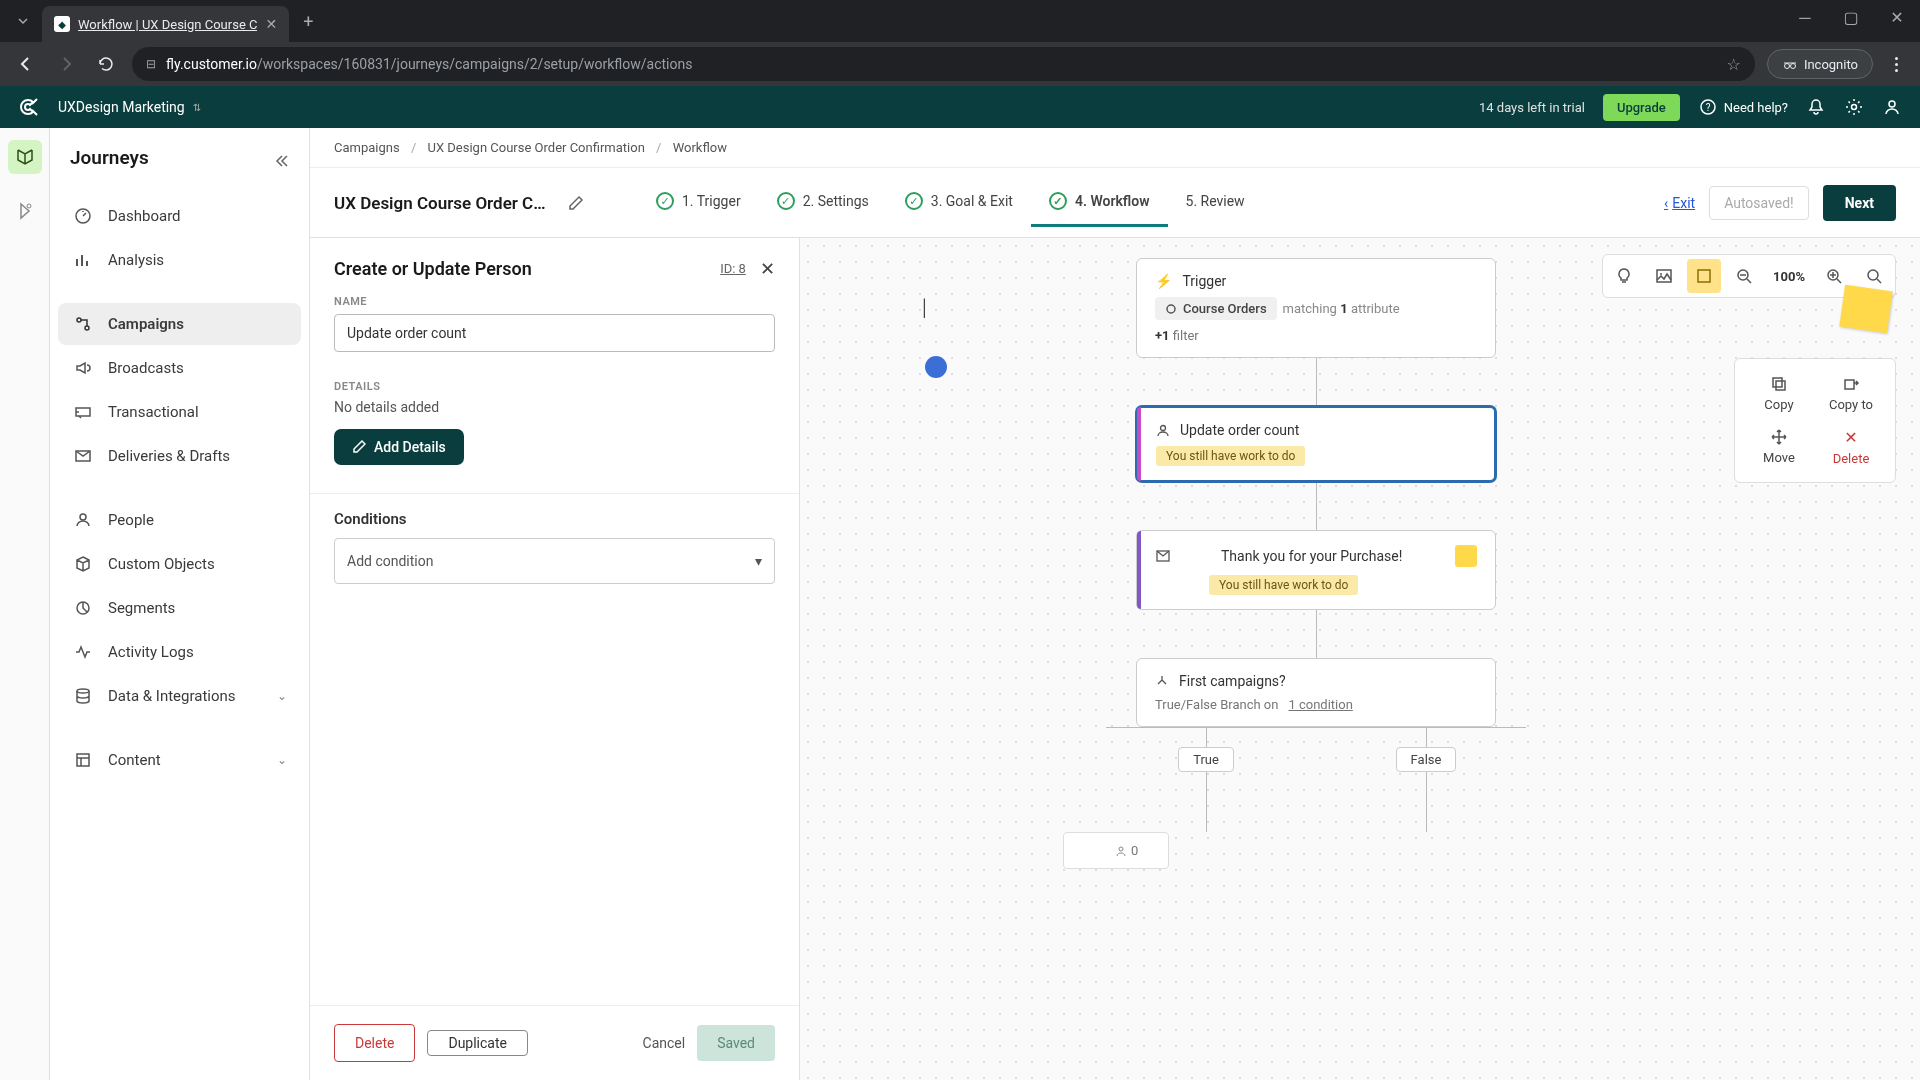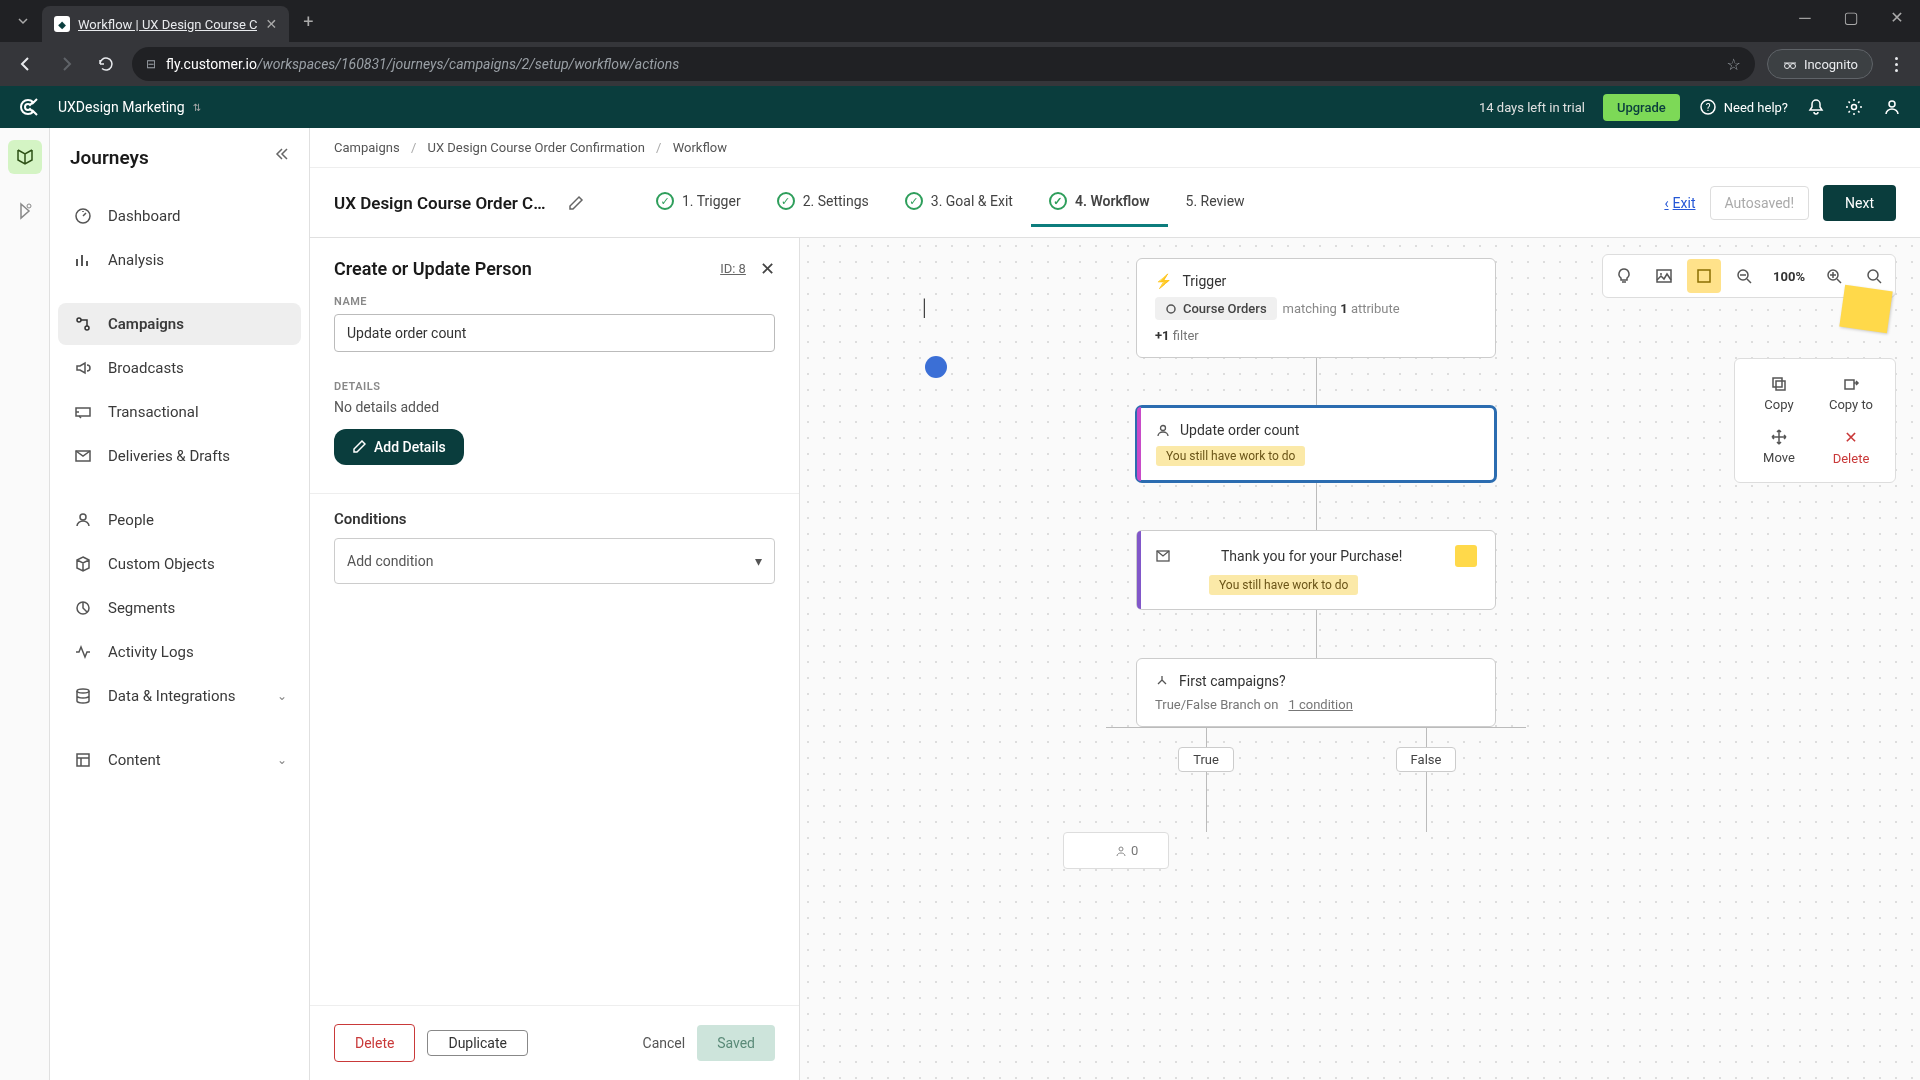--- a/index.html
+++ b/index.html
@@ -15,21 +15,21 @@
 .tab-close { color: #aaa; cursor: pointer; font-size: 14px; }
 .new-tab-btn { color: #aaa; font-size: 18px; padding: 0 10px; cursor: pointer; }
 
 .toolbar-row { display: flex; align-items: center; height: 44px; padding: 0 12px; gap: 12px; background: #35363a; }
 .nav-btn { color: #aaa; cursor: pointer; display: flex; align-items: center; justify-content: center; width: 28px; height: 28px; }
 .nav-btn.disabled { color: #555; }
 .url-bar { flex: 1; background: #202124; border-radius: 20px; height: 34px; display: flex; align-items: center; padding: 0 14px; gap: 10px; }
 .url-icon { color: #9aa0a6; font-size: 12px; }
 .url-text { color: #e8eaed; font-size: 14px; flex: 1; }
 .url-text .domain { color: #fff; }
-.url-text .path { color: #9aa0a6; font-style: italic; }
+.url-text .path { color: #9aa0a6; }
 .bookmark-icon { color: #9aa0a6; cursor: pointer; }
 .incognito-badge { display: flex; align-items: center; gap: 6px; background: #3c4043; border-radius: 20px; padding: 6px 14px; color: #e8eaed; font-size: 13px; border: 1px solid #5f6368; }
 .menu-dots { color: #e8eaed; cursor: pointer; display: flex; flex-direction: column; gap: 3px; padding: 0 10px; }
 .menu-dots span { width: 3px; height: 3px; background: #e8eaed; border-radius: 50%; }
 
 .window-controls { position: absolute; top: 0; right: 0; display: flex; }
 .win-btn { width: 46px; height: 34px; display: flex; align-items: center; justify-content: center; color: #aaa; cursor: pointer; }
 
 
 .app-container { background: #fff; height: calc(1080px - 86px); display: flex; flex-direction: column; }
@@ -43,21 +43,21 @@
 .header-icon-btn { display: flex; align-items: center; gap: 6px; cursor: pointer; font-size: 13px; }
 .header-icon { width: 20px; height: 20px; display: flex; align-items: center; justify-content: center; }
 
 
 .main-layout { display: flex; flex: 1; min-height: 0; }
 .left-rail { width: 50px; background: #fafafa; border-right: 1px solid #e0e0e0; display: flex; flex-direction: column; align-items: center; padding-top: 12px; gap: 20px; }
 .rail-item { width: 34px; height: 34px; display: flex; align-items: center; justify-content: center; border-radius: 6px; cursor: pointer; color: #555; }
 .rail-item.active { background: #d4f4c4; color: #2d5016; }
 
 .sidebar { width: 260px; background: #fff; border-right: 1px solid #e0e0e0; display: flex; flex-direction: column; }
-.sidebar-header { display: flex; align-items: flex-start; justify-content: space-between; padding: 18px 20px; }
+.sidebar-header { display: flex; align-items: flex-end; justify-content: space-between; padding: 18px 20px; }
 .sidebar-title { font-size: 19px; font-weight: 600; color: #1a1a1a; }
 .collapse-btn { cursor: pointer; color: #666; }
 .sidebar-nav { flex: 1; padding: 8px; }
 .nav-item { display: flex; align-items: center; gap: 14px; padding: 10px 14px; border-radius: 8px; cursor: pointer; color: #3a3a3a; font-size: 15px; margin-bottom: 2px; }
 .nav-item.active { background: #eeeeee; font-weight: 600; }
 .nav-item .nav-icon { width: 22px; height: 22px; display: flex; align-items: center; justify-content: center; color: #555; }
 .nav-item .chevron { margin-left: auto; color: #888; font-size: 12px; }
 .nav-separator { height: 20px; }
 
 
@@ -69,36 +69,36 @@
 .workflow-header { display: flex; align-items: center; padding: 10px 24px; border-bottom: 1px solid #e0e0e0; gap: 14px; }
 .wf-title { font-size: 17px; font-weight: 600; color: #1a1a1a; max-width: 220px; white-space: nowrap; overflow: hidden; text-overflow: ellipsis; }
 .edit-title-btn { color: #666; cursor: pointer; }
 .wf-steps { display: flex; align-items: center; margin-left: 40px; gap: 0; }
 .wf-step { display: flex; align-items: center; gap: 8px; padding: 14px 18px; font-size: 14px; color: #444; cursor: pointer; border-bottom: 3px solid transparent; }
 .wf-step.active { border-bottom-color: #0d7d7d; font-weight: 600; }
 .step-check { width: 18px; height: 18px; border: 2px solid #2e9e5b; border-radius: 50%; display: flex; align-items: center; justify-content: center; color: #2e9e5b; font-size: 11px; }
 .wf-spacer { flex: 1; }
 .exit-link { color: #2557d6; font-size: 14px; text-decoration: underline; display: flex; align-items: center; gap: 4px; cursor: pointer; }
 .autosaved { color: #aaa; font-size: 14px; padding: 8px 14px; border: 1px solid #ddd; border-radius: 4px; }
-.next-btn { background: #0a3d3d; color: #fff; border: none; padding: 10px 22px; border-radius: 4px; font-size: 14px; font-weight: 400; cursor: pointer; }
+.next-btn { background: #0a3d3d; color: #fff; border: none; padding: 10px 22px; border-radius: 4px; font-size: 14px; font-weight: 700; cursor: pointer; }
 
 .workflow-body { flex: 1; display: flex; min-height: 0; }
 
 
 .side-panel { width: 490px; border-right: 1px solid #e0e0e0; display: flex; flex-direction: column; background: #fff; }
 .panel-header { display: flex; align-items: center; justify-content: space-between; padding: 20px 24px 8px; }
 .panel-title { font-size: 18px; font-weight: 600; color: #1a1a1a; }
 .panel-meta { display: flex; align-items: center; gap: 14px; }
 .id-link { font-size: 13px; color: #666; text-decoration: underline; cursor: pointer; }
 .close-panel { cursor: pointer; color: #444; font-size: 18px; }
 .panel-section { padding: 8px 24px 20px; }
 .field-label { font-size: 11px; font-weight: 600; color: #888; letter-spacing: 0.5px; margin-bottom: 6px; }
 .text-input { width: 100%; padding: 10px 12px; border: 1px solid #bbb; border-radius: 4px; font-size: 14px; color: #333; }
 .details-text { font-size: 14px; color: #555; margin-bottom: 14px; }
-.add-details-btn { background: #0a3d3d; color: #fff; border: none; padding: 10px 18px; border-radius: 12px; font-size: 14px; font-weight: 500; cursor: pointer; display: inline-flex; align-items: center; gap: 8px; }
+.add-details-btn { background: #0a3d3d; color: #fff; border: none; padding: 10px 18px; border-radius: 7px; font-size: 14px; font-weight: 500; cursor: pointer; display: inline-flex; align-items: center; gap: 8px; }
 .panel-divider { height: 1px; background: #eee; margin: 8px 0; }
 .conditions-title { font-size: 15px; font-weight: 600; color: #333; margin-bottom: 10px; }
 .condition-select { width: 100%; padding: 14px 12px; border: 1px solid #ccc; border-radius: 4px; font-size: 14px; color: #555; background: #fff; cursor: pointer; display: flex; justify-content: space-between; align-items: center; }
 .panel-footer { margin-top: auto; padding: 18px 24px; border-top: 1px solid #eee; display: flex; align-items: center; gap: 12px; }
 .delete-btn { border: 1px solid #c93939; color: #c93939; background: #fff; padding: 10px 20px; border-radius: 4px; font-size: 14px; cursor: pointer; }
 .duplicate-btn { border: 1px solid #888; color: #333; background: #fff; padding: 4px 20px; border-radius: 4px; font-size: 14px; cursor: pointer; }
 .footer-spacer { flex: 1; }
 .cancel-link { color: #555; font-size: 14px; cursor: pointer; }
 .saved-btn { background: #cde4db; color: #5a8a78; border: none; padding: 10px 20px; border-radius: 4px; font-size: 14px; cursor: default; }
 

